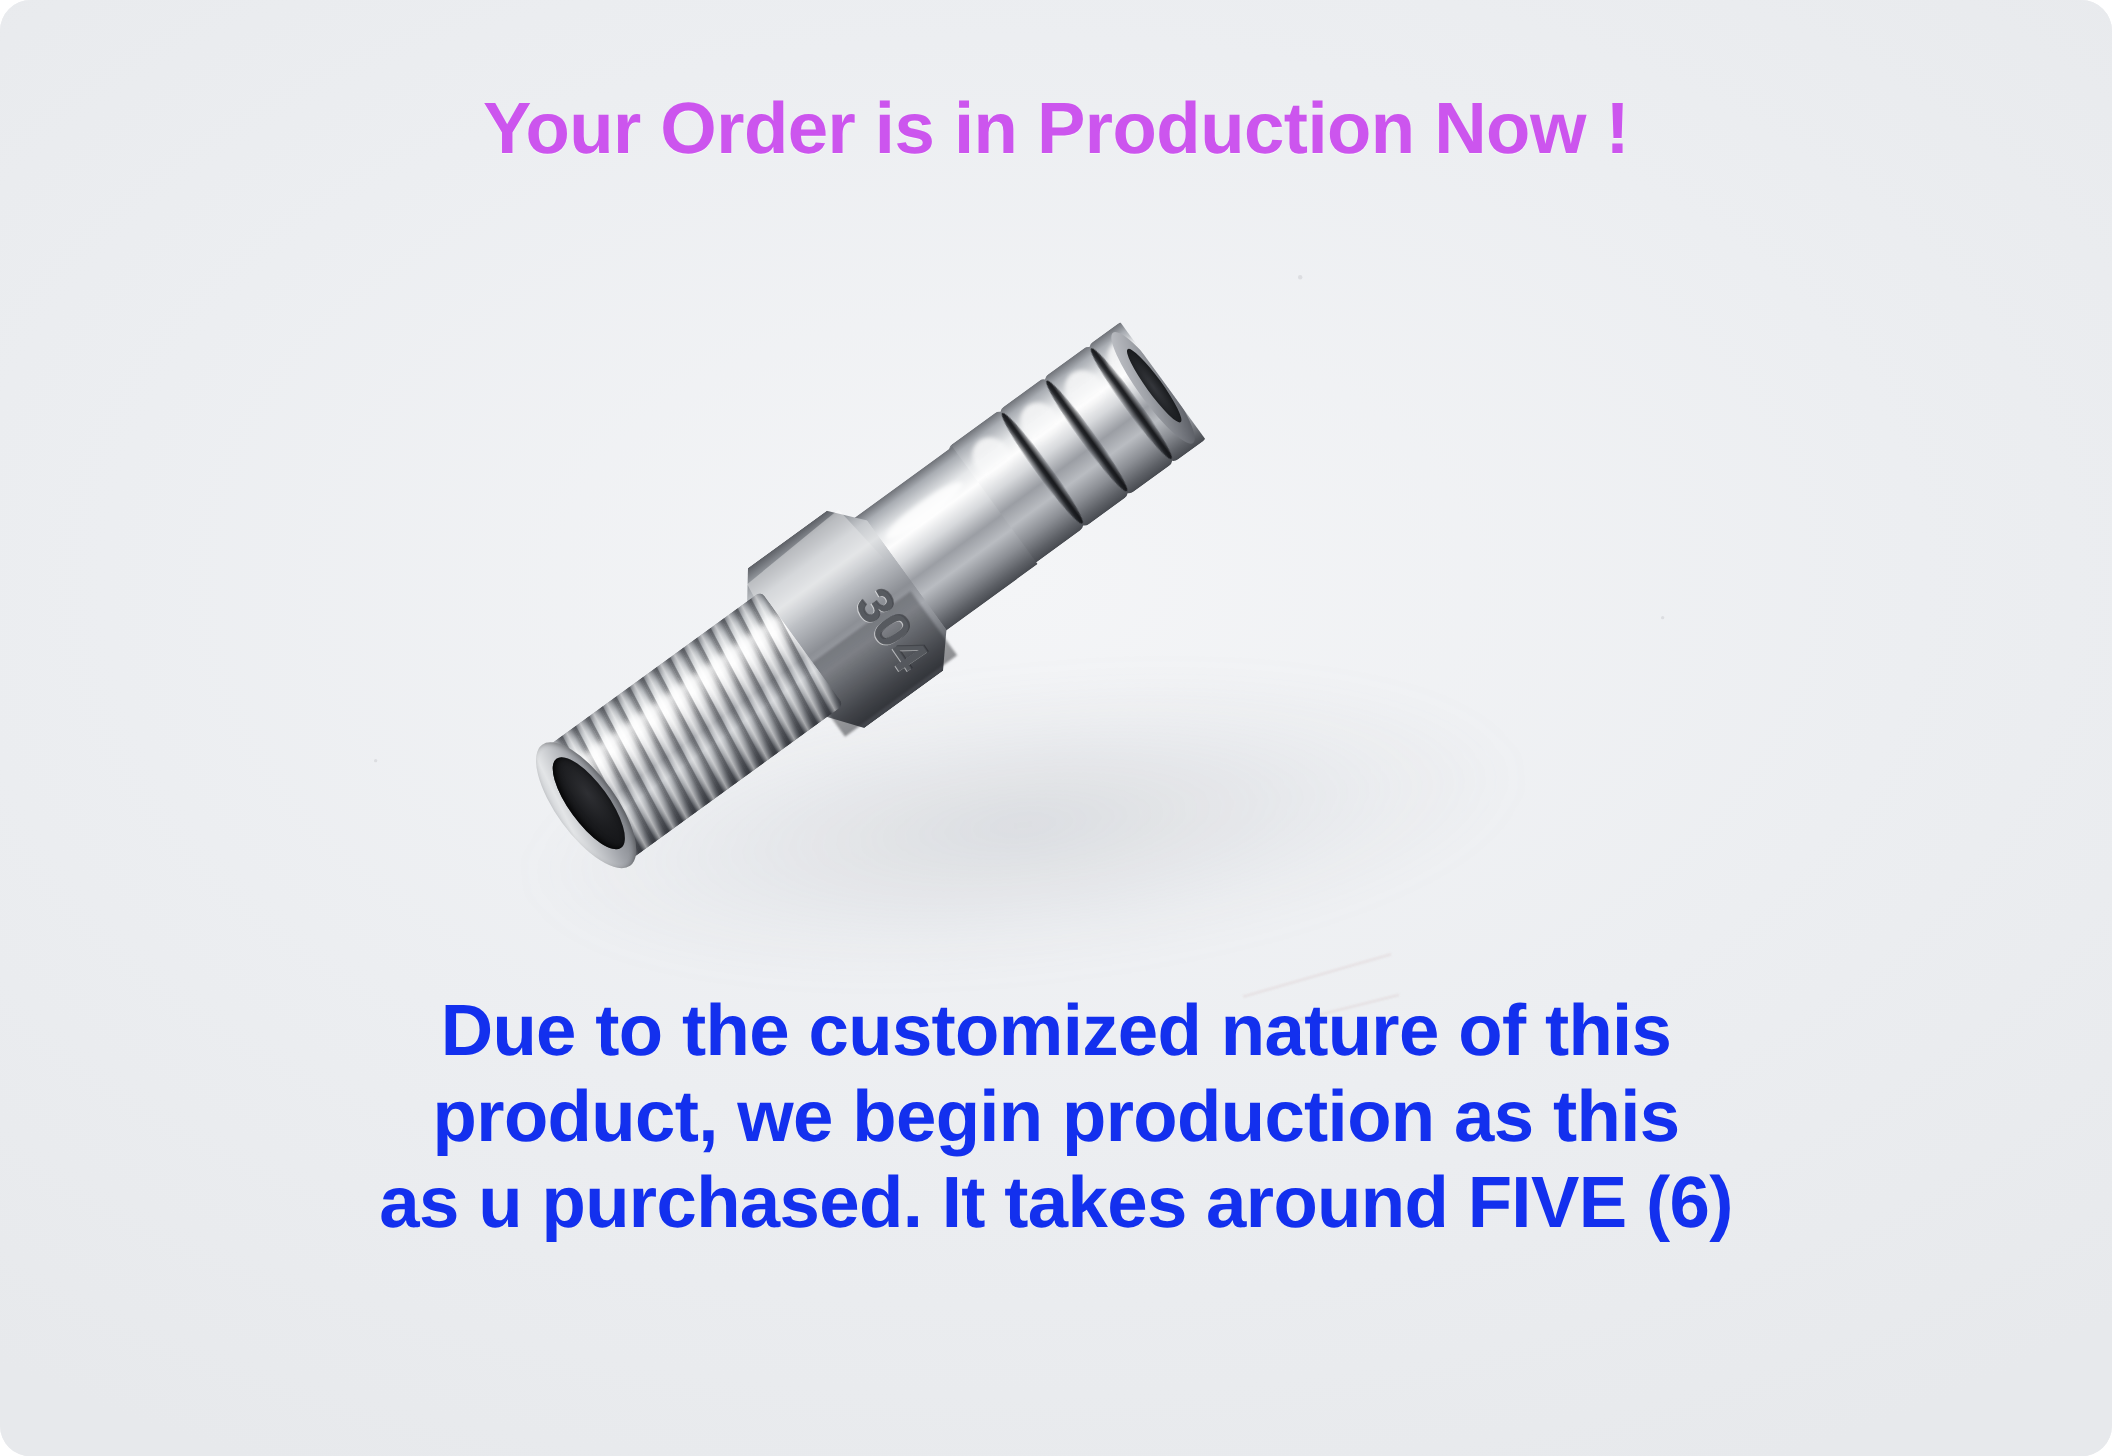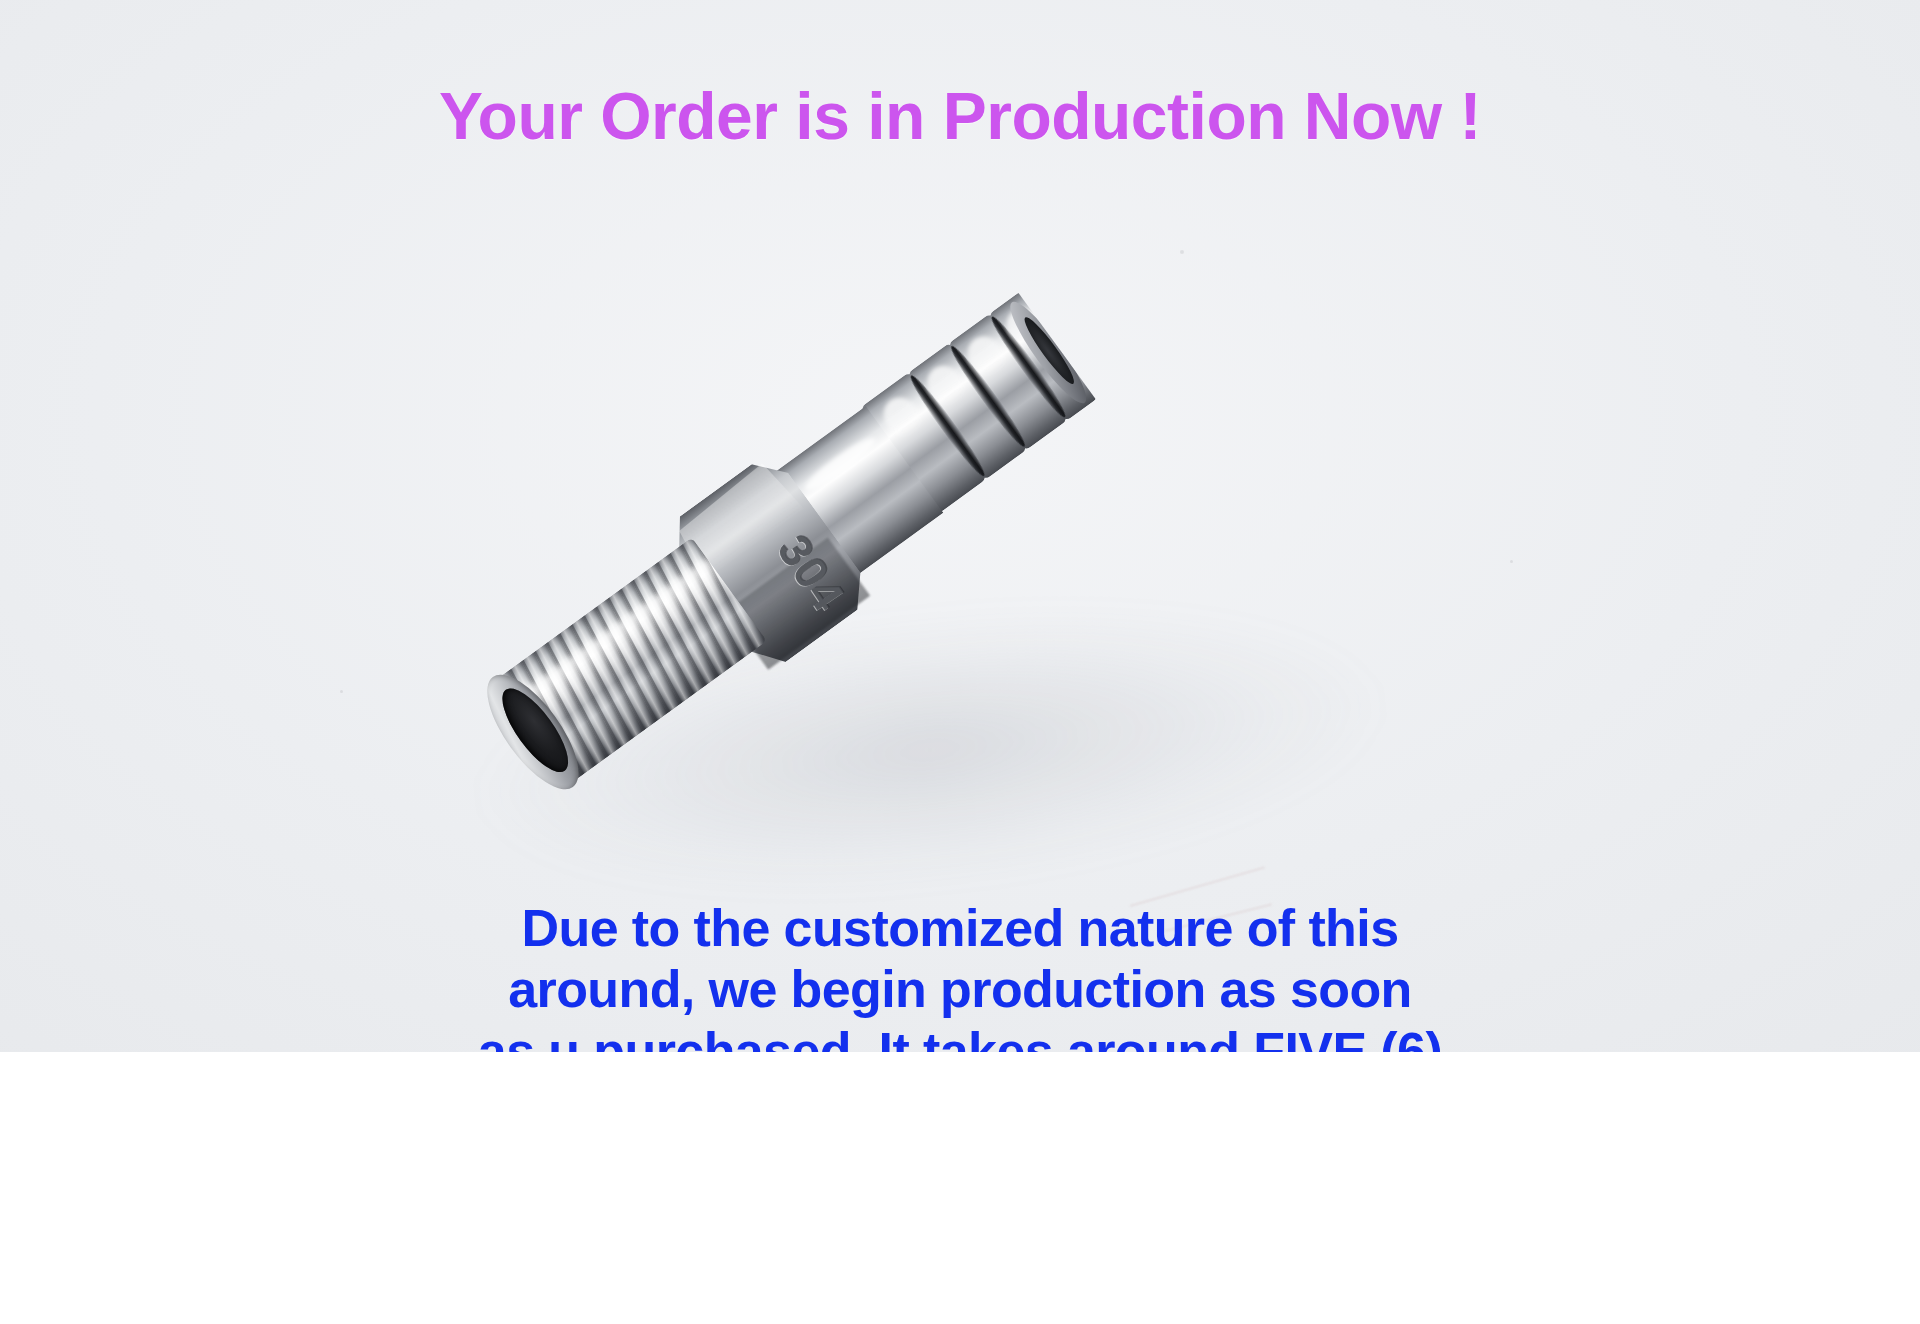--- a/index.html
+++ b/index.html
@@ -7,23 +7,24 @@
     padding: 0;
     background: #ffffff;
   }
   body {
     font-family: "Liberation Sans", sans-serif;
   }
 
   #banner {
     position: relative;
     width: 1920px;
-    height: 1052px;
+    height: 1324px;
     overflow: hidden;
     background: #edeef1;
+    border-radius: 28px;
   }
 
   
   .backdrop {
     position: absolute;
     inset: 0;
     background:
       radial-gradient(ellipse 1500px 900px at 48% 40%, #f4f5f7 0%, #eceef1 55%, #e7e9ec 100%);
   }
   .backdrop-soft-shadow {
@@ -64,21 +65,21 @@
     text-shadow: 0 1px 0 rgba(255,255,255,0.5);
   }
 
   
   .body-copy {
     position: absolute;
     left: 60px;
     right: 60px;
     top: 898px;
     text-align: center;
-    font-size: 52px;
+    font-size: 66px;
     line-height: 1.18;
     font-weight: bold;
     color: #1330ee;
     letter-spacing: -0.6px;
   }
   .body-copy .line {
     display: block;
     white-space: nowrap;
   }
 
@@ -393,17 +394,17 @@
         <div class="threads-gloss"></div>
       </div>
       <div class="bore-face"></div>
       <div class="bore-hole"></div>
 
     </div>
   </div>
 
   <div class="body-copy">
     <span class="line">Due to the customized nature of this</span>
-    <span class="line">around, we begin production as soon</span>
+    <span class="line">product, we begin production as this</span>
     <span class="line">as u purchased. It takes around FIVE (6)</span>
   </div>
 
 </div>
 
 </body></html>

